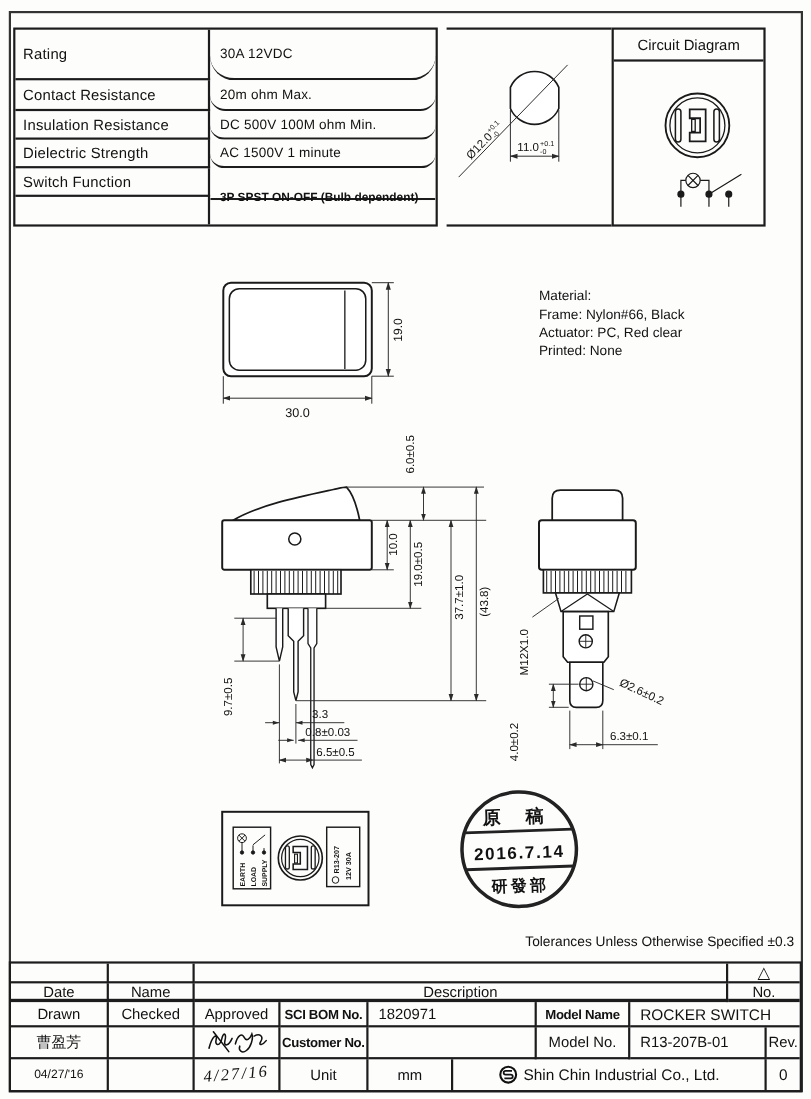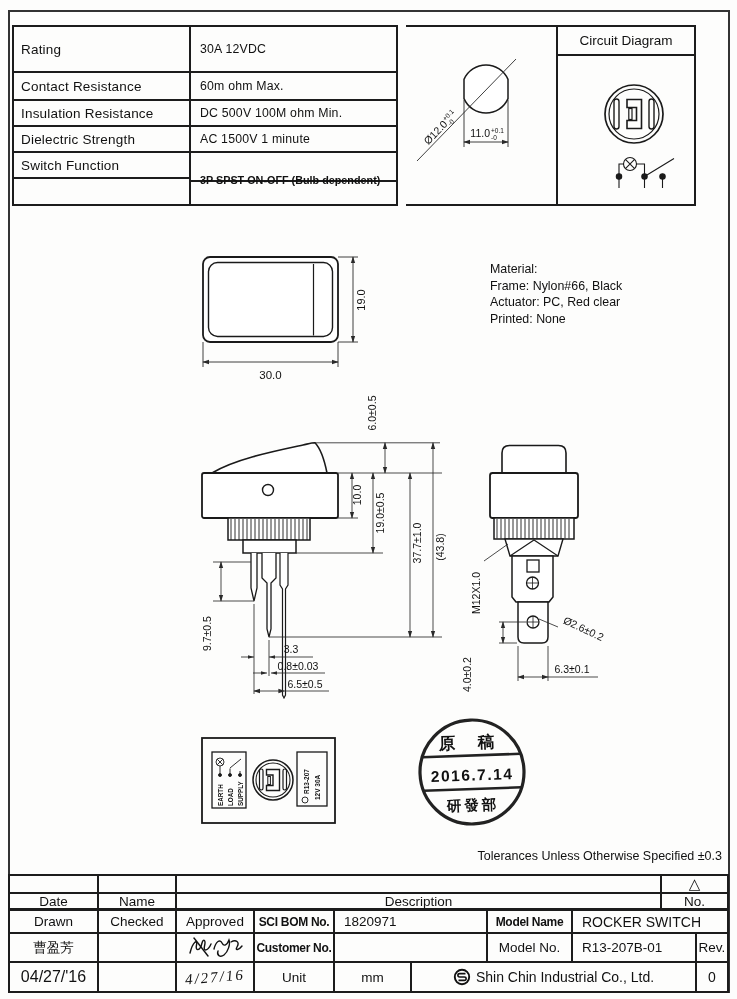--- a/index.html
+++ b/index.html
@@ -3,21 +3,21 @@
 <meta charset="utf-8">
 <style>
   :root{ --ln:#1c1c1c; --dim:#2a2a2a; }
   html,body{margin:0;padding:0;}
   body{width:737px;height:999px;background:#fdfdfc;font-family:"Liberation Sans",sans-serif;color:#111;position:relative;overflow:hidden;}
   .abs{position:absolute;}
   .page-border{left:8px;top:10px;width:722px;height:983px;border:2px solid #333;box-sizing:border-box;}
   
   .spec{left:12px;top:25px;width:386px;height:181px;border:2px solid var(--ln);box-sizing:border-box;display:grid;grid-template-columns:177px 1fr;grid-template-rows:46px 28px 26px 26px 26px 1fr;background:transparent;}
   .spec .c{border-right:2px solid var(--ln);border-bottom:2px solid var(--ln);display:flex;align-items:center;padding-left:7px;font-size:13.5px;letter-spacing:.2px;}
-  .spec .v{border-right:none;font-size:12.3px;padding-left:9px;}
+  .spec .v{border-right:none;font-size:12.3px;padding-left:9px;border-radius:22px;}
   .spec .last{border-bottom:none;}
   .spec .bold-sm{font-weight:bold;font-size:10.8px;letter-spacing:0;margin-top:27px;}
   
   .panel{top:25px;height:181px;border:2px solid var(--ln);box-sizing:border-box;}
   .panel .hd{height:27px;border-bottom:2px solid var(--ln);display:flex;align-items:center;justify-content:center;font-size:13.5px;}
   .p-mount{left:406px;width:150px;border-left:none;border-right:none;}
   .p-circ{left:556px;width:140px;}
   
   .mat{left:490px;top:261px;font-size:12.4px;line-height:16.5px;}
   
@@ -35,21 +35,21 @@
 </style>
 </head>
 <body>
 
 <div class="abs page-border"></div>
 
 <div class="abs spec">
   <div class="c">Rating</div>
   <div class="c v">30A 12VDC</div>
   <div class="c">Contact Resistance</div>
-  <div class="c v">60m ohm Max.</div>
+  <div class="c v">20m ohm Max.</div>
   <div class="c">Insulation Resistance</div>
   <div class="c v">DC 500V 100M ohm Min.</div>
   <div class="c">Dielectric Strength</div>
   <div class="c v">AC 1500V 1 minute</div>
   <div class="c">Switch Function</div>
   <div class="c v bold-sm">3P SPST ON-OFF (Bulb dependent)</div>
   <div class="c last"></div>
   <div class="c v last"></div>
 </div>
 
@@ -299,21 +299,21 @@
         <path d="M10,3 L24,21"></path>
       </g>
     </svg>
   </div>
   <div class="f bcond">Customer No.</div>
   <div class="f" style="grid-column:5/7"></div>
   <div class="f">Model No.</div>
   <div class="f lft" style="grid-column:8/10">R13-207B-01</div>
   <div class="f nr">Rev.</div>
 
-  <div class="f nb" style="font-size:16px">04/27/'16</div>
+  <div class="f nb" style="font-size:11px">04/27/'16</div>
   <div class="f nb"></div>
   <div class="f nb">
       <span class="hand">4/27/16</span>
     </div>
   <div class="f nb">Unit</div>
   <div class="f nb">mm</div>
   <div class="f nb" style="grid-column:6/10;font-size:14px;gap:5px">
     <svg width="18" height="18" viewBox="0 0 17 17">
       <circle cx="8.5" cy="8.5" r="6.8" fill="none" stroke="#111" stroke-width="1.8"></circle>
       <path d="M11.8,5.3 H6.3 Q4.6,5.3 4.6,6.9 Q4.6,8.5 6.3,8.5 H10.7 Q12.4,8.5 12.4,10.1 Q12.4,11.7 10.7,11.7 H5.2" fill="none" stroke="#111" stroke-width="1.5"></path>

